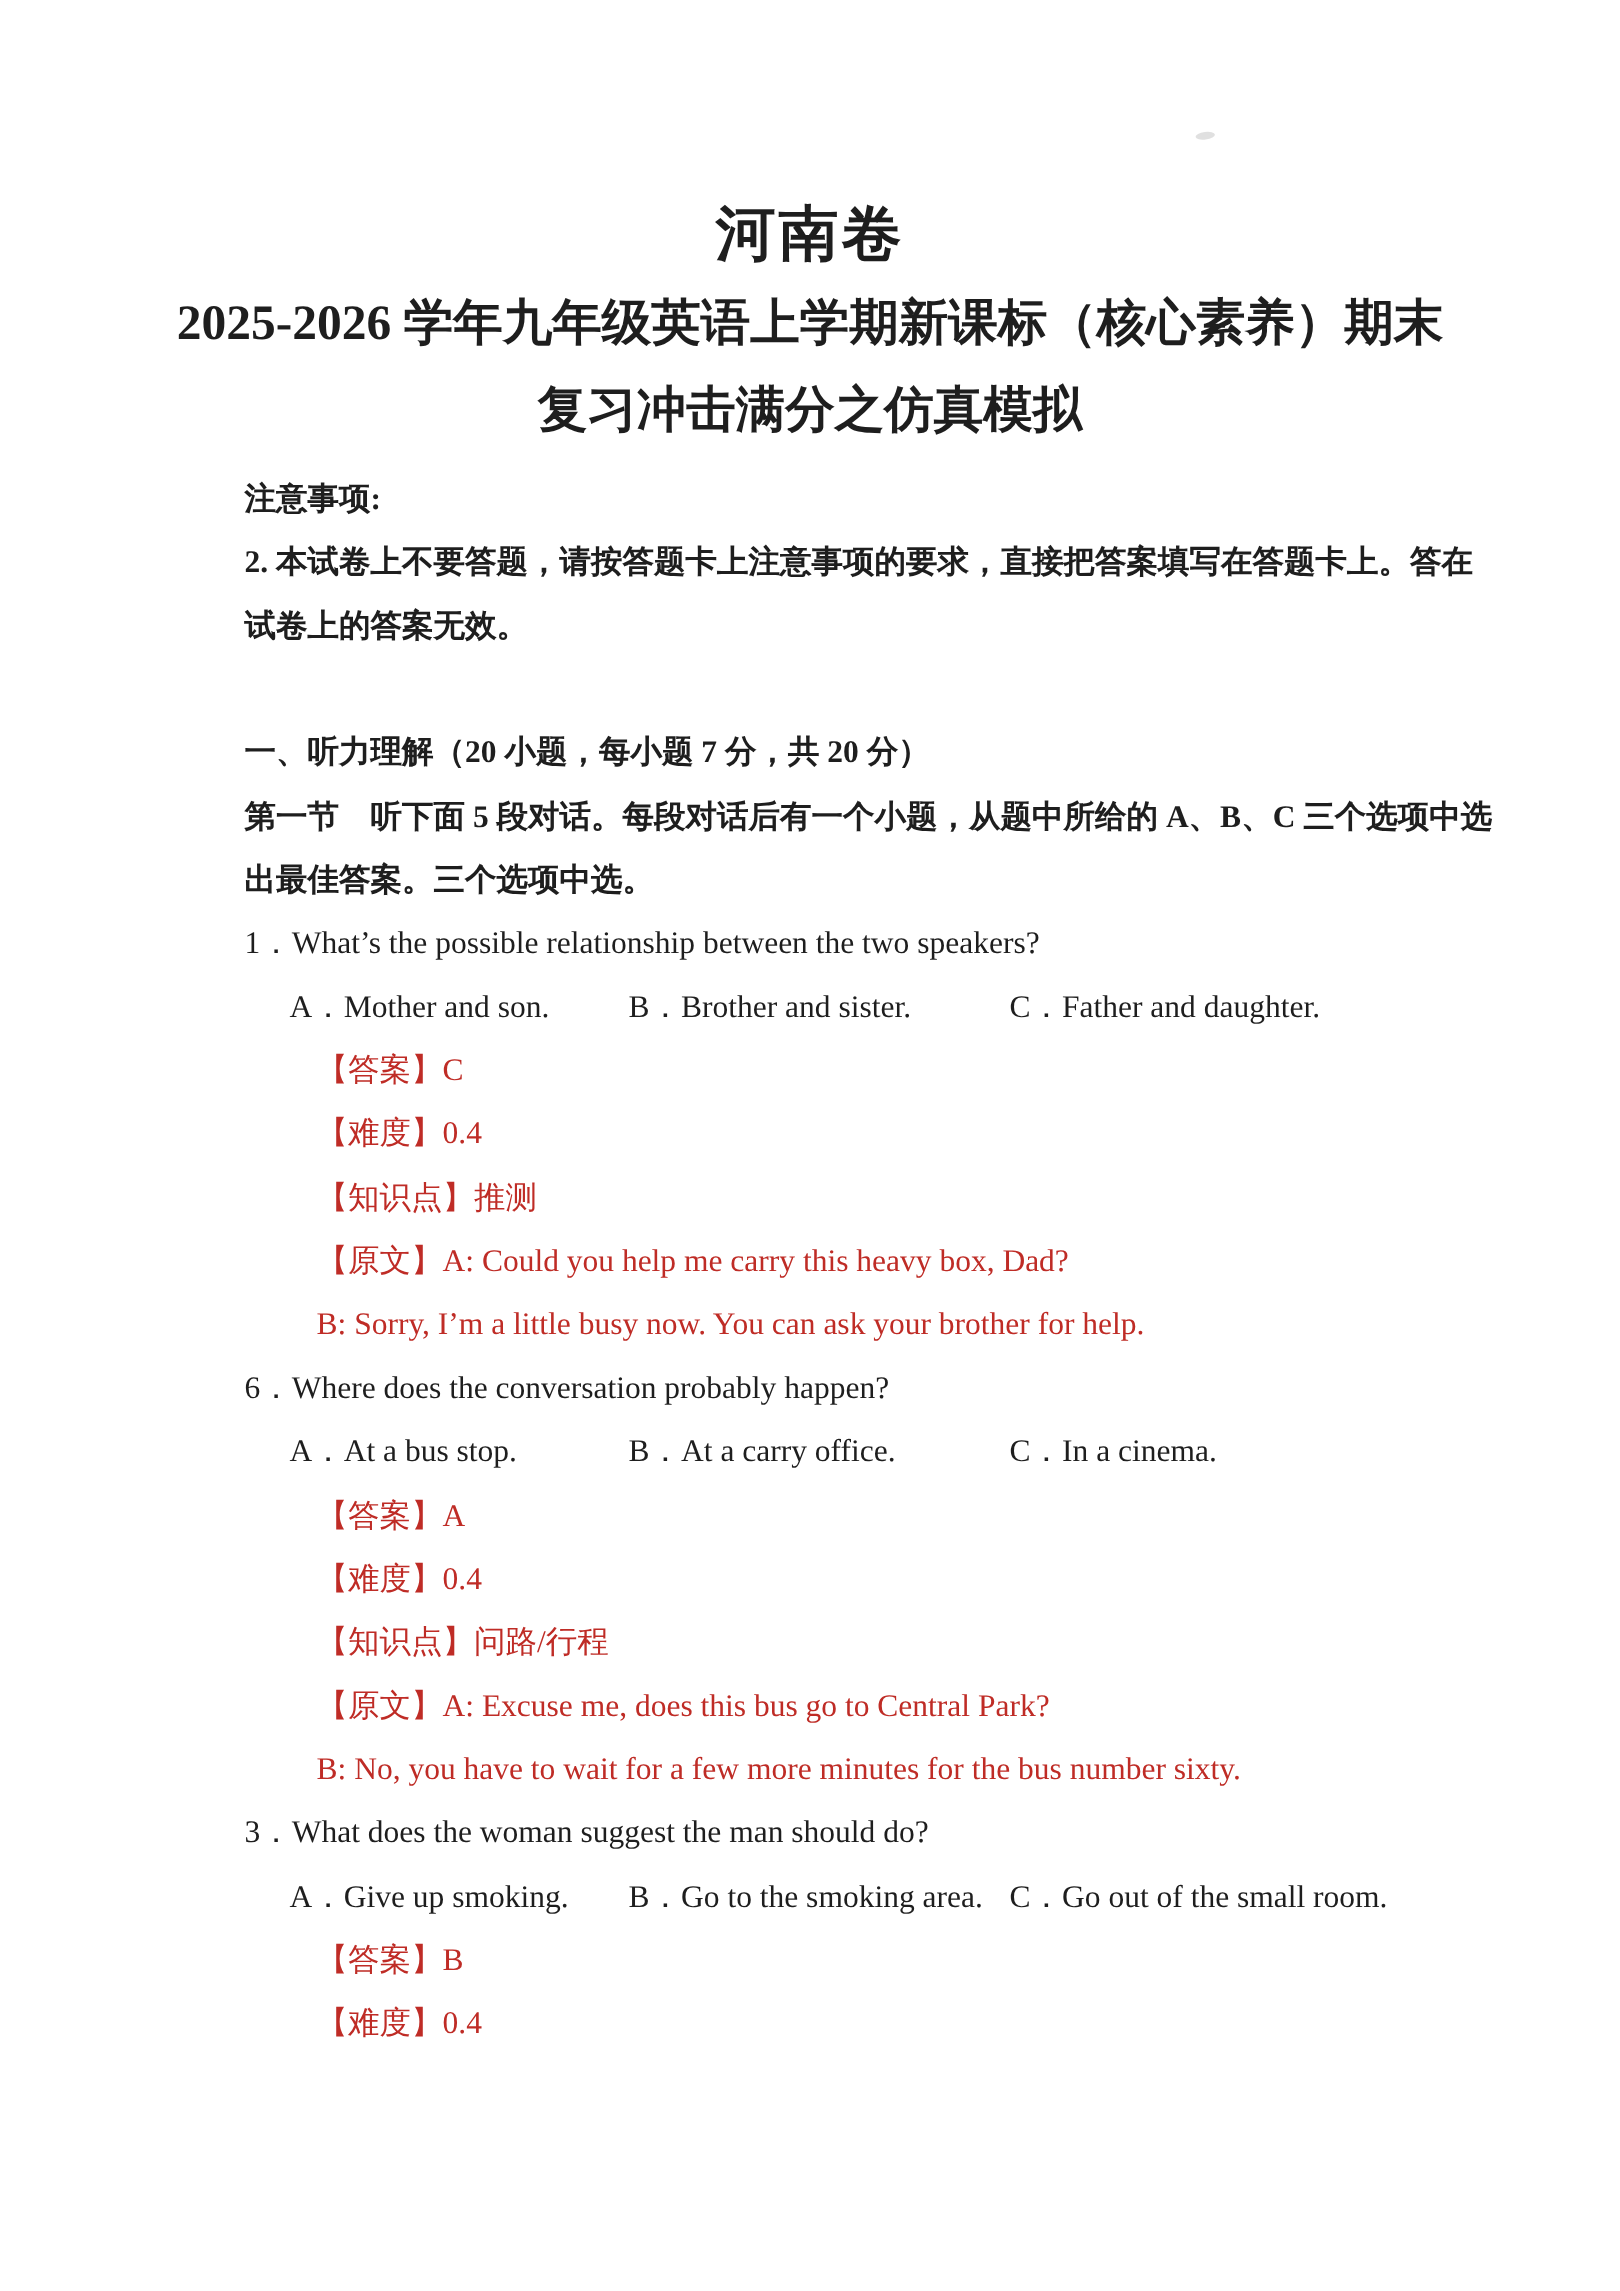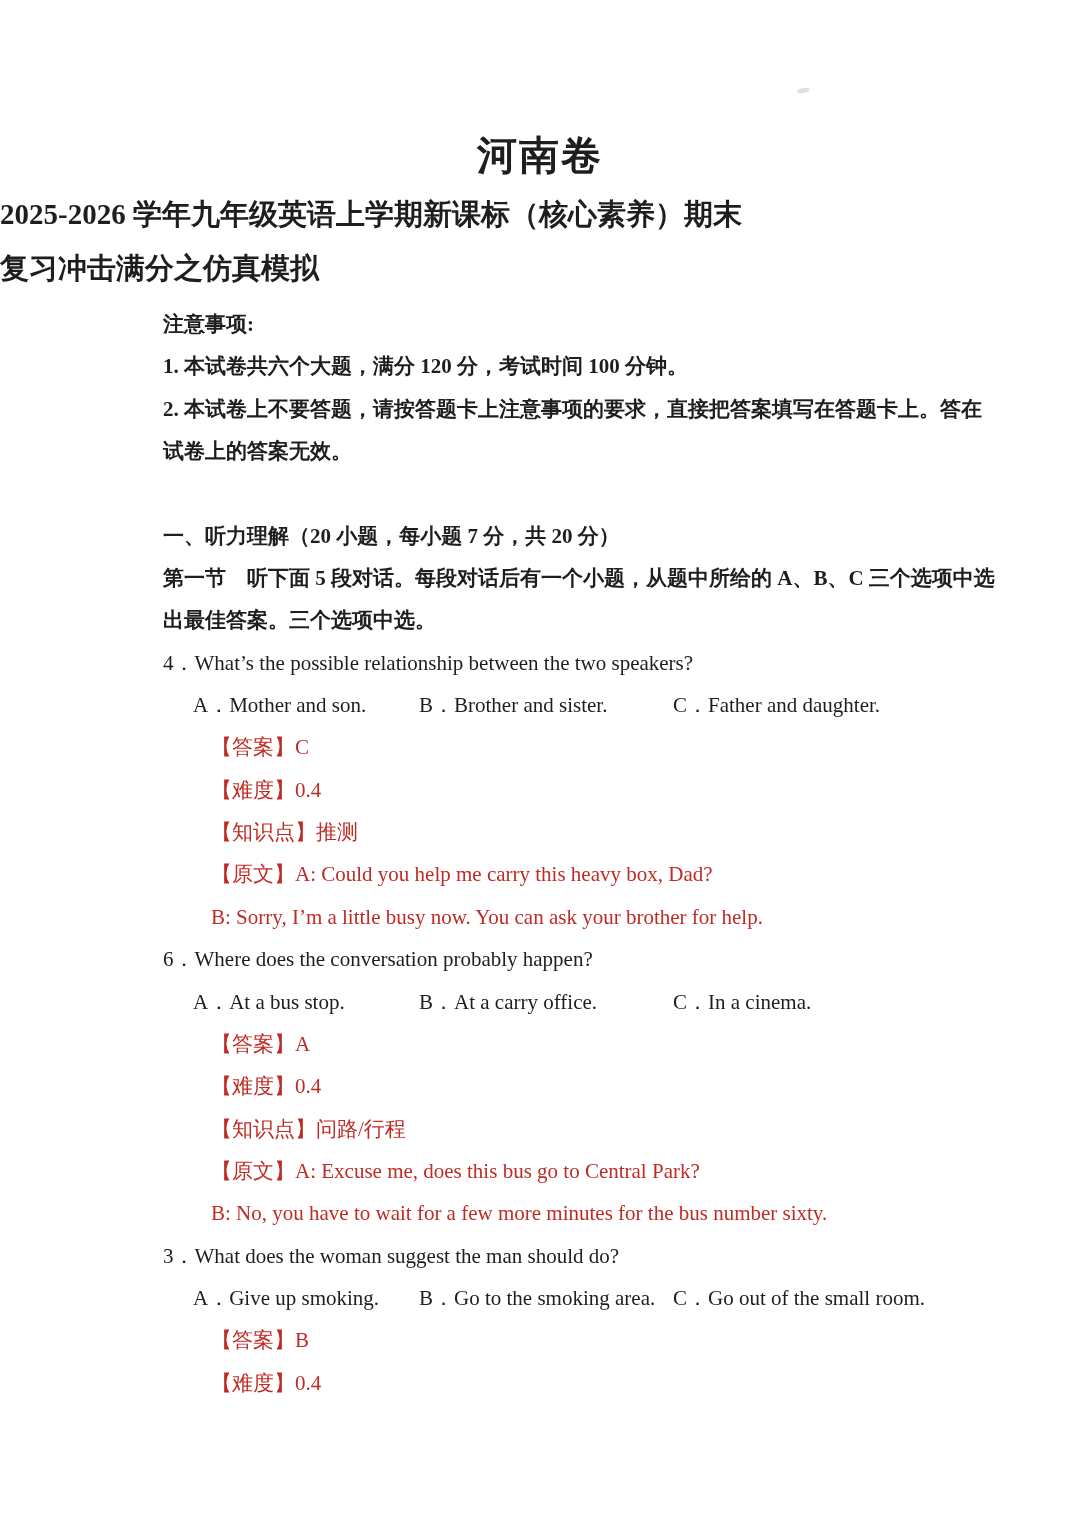--- a/index.html
+++ b/index.html
@@ -32,21 +32,22 @@
     margin: 0;
     text-align: center;
     font-size: 40px;
     font-weight: bold;
     line-height: 1;
     letter-spacing: 2px;
     white-space: nowrap;
   }
   .subtitle {
     margin: 0;
-    font-size: 29px;
+    text-align: center;
+    font-size: 33px;
     font-weight: bold;
     line-height: 1;
     white-space: nowrap;
   }
   .subtitle.s1 { margin-top: 24px; }
   .subtitle.s2 { margin-top: 25px; }
   .content {
     margin: 20px 145px 0 163px;
     font-size: 21px;
   }
@@ -69,31 +70,30 @@
 
   <div class="artifact"></div>
 
   <h1 class="doc-title">河南卷</h1>
   <div class="subtitle s1">2025-2026 学年九年级英语上学期新课标（核心素养）期末</div>
   <div class="subtitle s2">复习冲击满分之仿真模拟</div>
 
   <div class="content">
 
     <div class="line bold">注意事项:</div>
-    <div class="line bold">1. 本试卷共六个大题，满分 120 分，考试时间 100 分钟。</div>
     <div class="line bold">2. 本试卷上不要答题，请按答题卡上注意事项的要求，直接把答案填写在答题卡上。答在</div>
     <div class="line bold">试卷上的答案无效。</div>
 
     <div class="line"></div>
 
     <div class="line bold">一、听力理解（20 小题，每小题 7 分，共 20 分）</div>
     <div class="line bold">第一节　听下面 5 段对话。每段对话后有一个小题，从题中所给的 A、B、C 三个选项中选</div>
     <div class="line bold">出最佳答案。三个选项中选。</div>
 
-    <div class="line">4．What’s the possible relationship between the two speakers?</div>
+    <div class="line">1．What’s the possible relationship between the two speakers?</div>
     <div class="line opts">
       <span class="opt-a">A．Mother and son.</span>
       <span class="opt-b">B．Brother and sister.</span>
       <span class="opt-c">C．Father and daughter.</span>
     </div>
     <div class="line red"><span>【答案】</span><span>C</span></div>
     <div class="line red"><span>【难度】</span><span>0.4</span></div>
     <div class="line red"><span>【知识点】</span><span>推测</span></div>
     <div class="line red"><span>【原文】</span><span>A: Could you help me carry this heavy box, Dad?</span></div>
     <div class="line red">B: Sorry, I’m a little busy now. You can ask your brother for help.</div>

